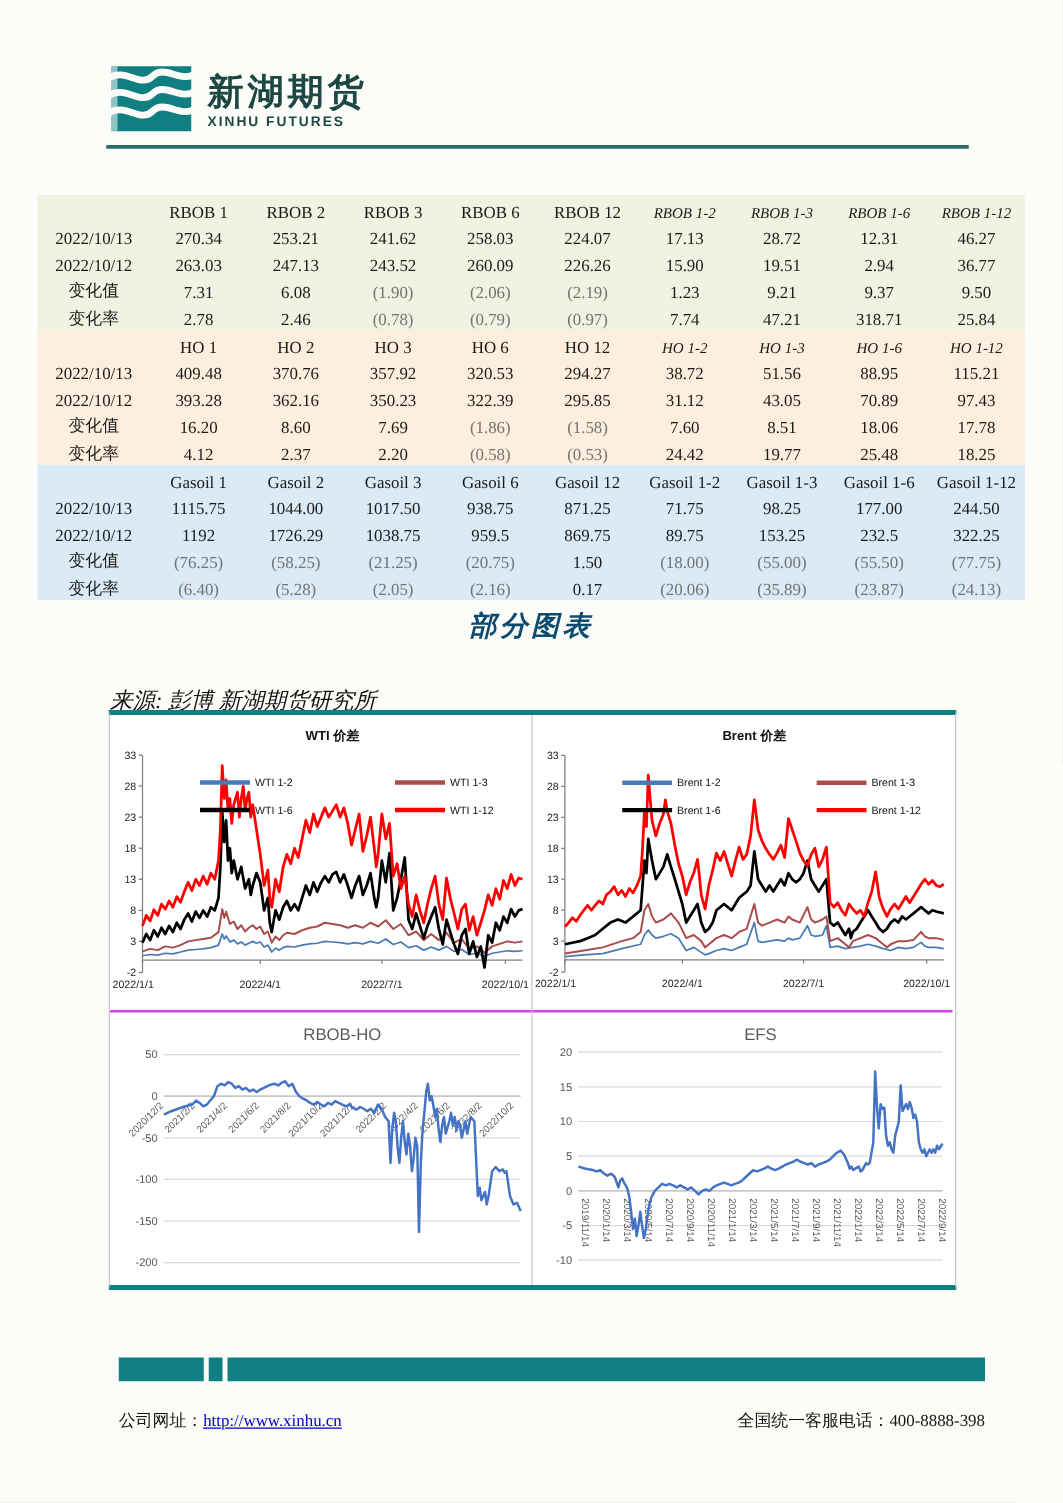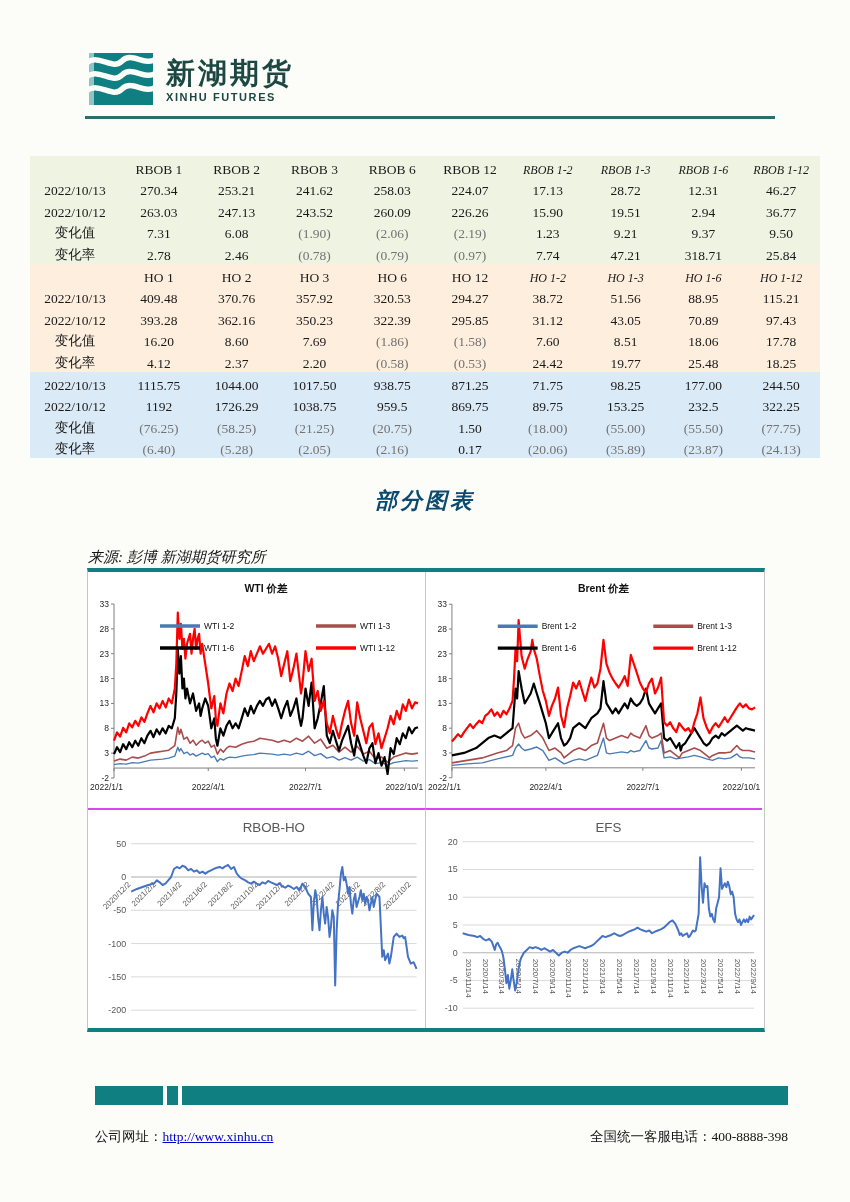--- a/index.html
+++ b/index.html
@@ -15,21 +15,21 @@
   .tables{position:absolute;left:30px;top:156px;width:790px;}
   .ptable{width:100%;}
   .trow{display:flex;height:21.6px;align-items:flex-end;}
   .tcell{flex:1;text-align:center;font-size:13.5px;white-space:nowrap;}
   .tcell.c0{flex:0 0 90px;}
   .tcell.sm{font-size:12px;font-style:italic;}
   .tcell.neg{color:#737373;}
   
   .sec-title{position:absolute;left:0;top:486px;width:850px;text-align:center;
      font-size:22px;font-weight:bold;font-style:italic;color:#0c4a6e;letter-spacing:3px;}
-  .source{position:absolute;left:88px;top:548px;font-size:15px;font-style:italic;color:#141414;}
+  .source{position:absolute;left:88px;top:548px;font-size:18px;font-style:italic;color:#141414;}
   
   .charts{position:absolute;left:87px;top:568px;width:676px;border-top:4px solid #0f7f82;border-bottom:4px solid #0f7f82;
           border-left:1px solid #c6c6c6;border-right:1px solid #c6c6c6;background:#fff;
           display:grid;grid-template-columns:337px 337px;grid-template-rows:236px 220px;}
   .chart-cell{background:#fff;}
   .chart-cell.cR{border-left:1px solid #c6c6c6;}
   .chart-cell.rB{border-top:2px solid #d946ef;}
   .chart-cell svg{display:block;width:100%;height:100%;}
   svg text{font-family:"Liberation Sans",sans-serif;}
   .ax{font-size:8.5px;fill:#262626;}
@@ -184,20 +184,32 @@
           <div class="tcell">2.20</div>
           <div class="tcell neg">(0.58)</div>
           <div class="tcell neg">(0.53)</div>
           <div class="tcell">24.42</div>
           <div class="tcell">19.77</div>
           <div class="tcell">25.48</div>
           <div class="tcell">18.25</div>
         </div>
       </div>
       <div class="ptable" style="background: rgb(218, 234, 246);">
+        <div class="trow">
+          <div class="tcell c0"></div>
+          <div class="tcell">Gasoil 1</div>
+          <div class="tcell">Gasoil 2</div>
+          <div class="tcell">Gasoil 3</div>
+          <div class="tcell">Gasoil 6</div>
+          <div class="tcell">Gasoil 12</div>
+          <div class="tcell">Gasoil 1-2</div>
+          <div class="tcell">Gasoil 1-3</div>
+          <div class="tcell">Gasoil 1-6</div>
+          <div class="tcell">Gasoil 1-12</div>
+        </div>
         <div class="trow">
           <div class="tcell c0">2022/10/13</div>
           <div class="tcell">1115.75</div>
           <div class="tcell">1044.00</div>
           <div class="tcell">1017.50</div>
           <div class="tcell">938.75</div>
           <div class="tcell">871.25</div>
           <div class="tcell">71.75</div>
           <div class="tcell">98.25</div>
           <div class="tcell">177.00</div>

